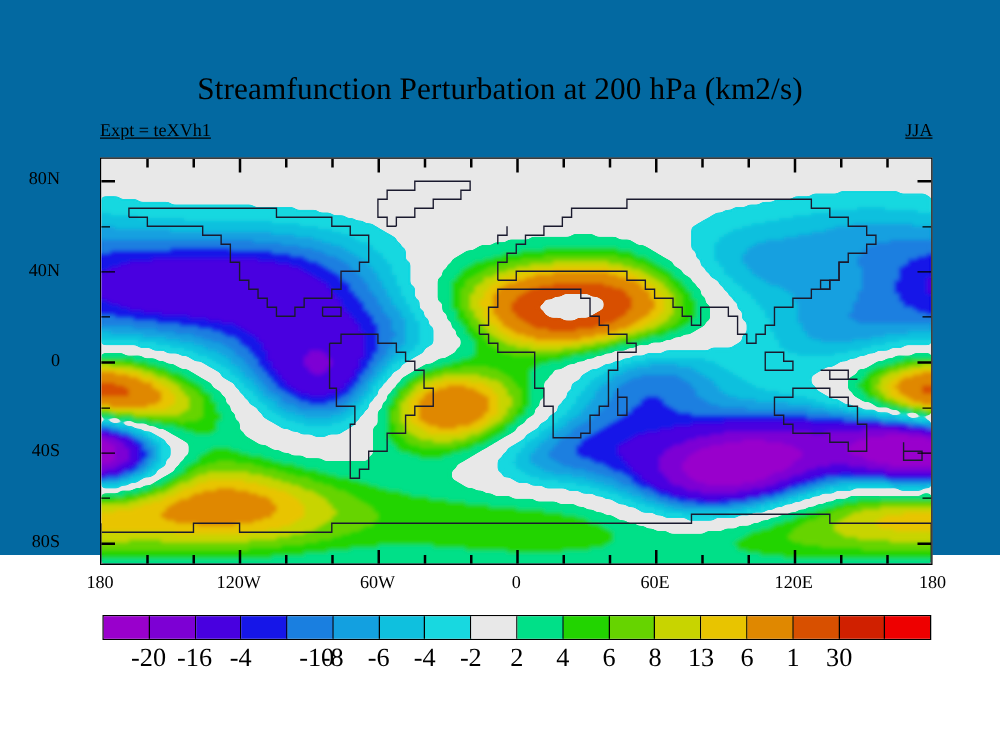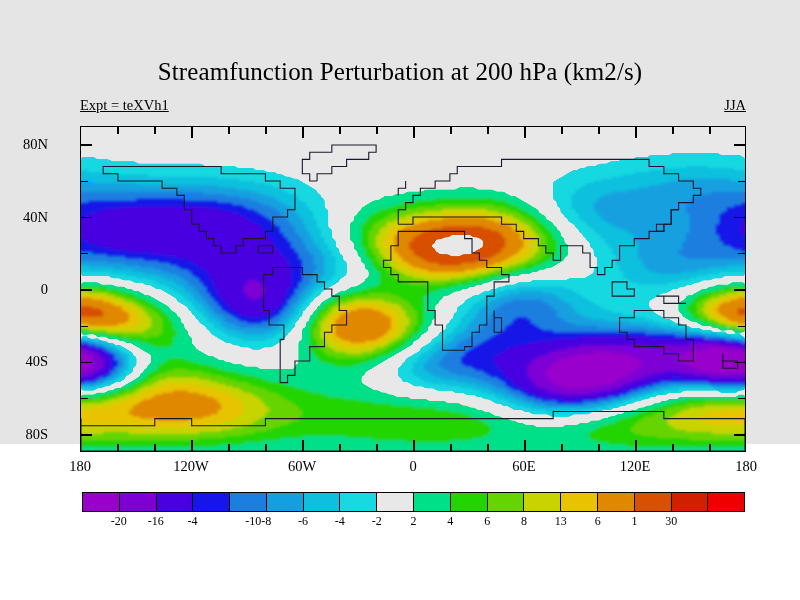--- a/index.html
+++ b/index.html
@@ -1,18 +1,18 @@
 <!DOCTYPE html>
 <html><head>
 <meta charset="utf-8">
 <style>
   html,body{margin:0;padding:0;background:#ffffff;}
   body{width:800px;height:600px;overflow:hidden;
        font-family:"Liberation Serif","DejaVu Serif",serif;color:#000;}
-  #root{position:relative;width:800px;height:444px;background:#e5e5e5;}
+  #root{position:relative;width:800px;height:444px;background:#0369a1;}
 
   
   .title{
     position:absolute; left:0; top:58px; width:800px; text-align:center;
     font-size:25px; font-weight:400; letter-spacing:.1px; white-space:nowrap;
   }
   .hdr{position:absolute; top:97px; font-size:14.5px; white-space:nowrap;text-decoration:underline;}
   .hdr.left{left:80px;}
   .hdr.center{left:0; width:800px; text-align:center;}
   .hdr.right{right:54px;}
@@ -37,21 +37,21 @@
         font-size:14.5px; transform:translateY(-50%); white-space:nowrap;}
   .xlab{position:absolute; top:458px; font-size:14.5px;
         transform:translateX(-50%); white-space:nowrap;}
 
   
   #cbar{position:absolute; left:82px; top:492px; width:663px; height:20px;
         border:1.2px solid #000; box-sizing:border-box; display:flex;}
   #cbar .cell{flex:1 1 0; height:100%; border-right:1px solid #000;}
   #cbar .cell:last-child{border-right:none;}
   #cticks{position:absolute; left:82px; top:514px; width:663px; height:22px;}
-  #cticks .ct{position:absolute; top:0; font-size:12px;
+  #cticks .ct{position:absolute; top:0; font-size:21px;
               transform:translateX(-50%); white-space:nowrap;}
 </style>
 </head>
 <body>
 
 <div id="root">
 
   <div class="title">Streamfunction Perturbation at 200 hPa (km2/s)</div>
 
   <div class="hdr left">Expt = teXVh1</div>

